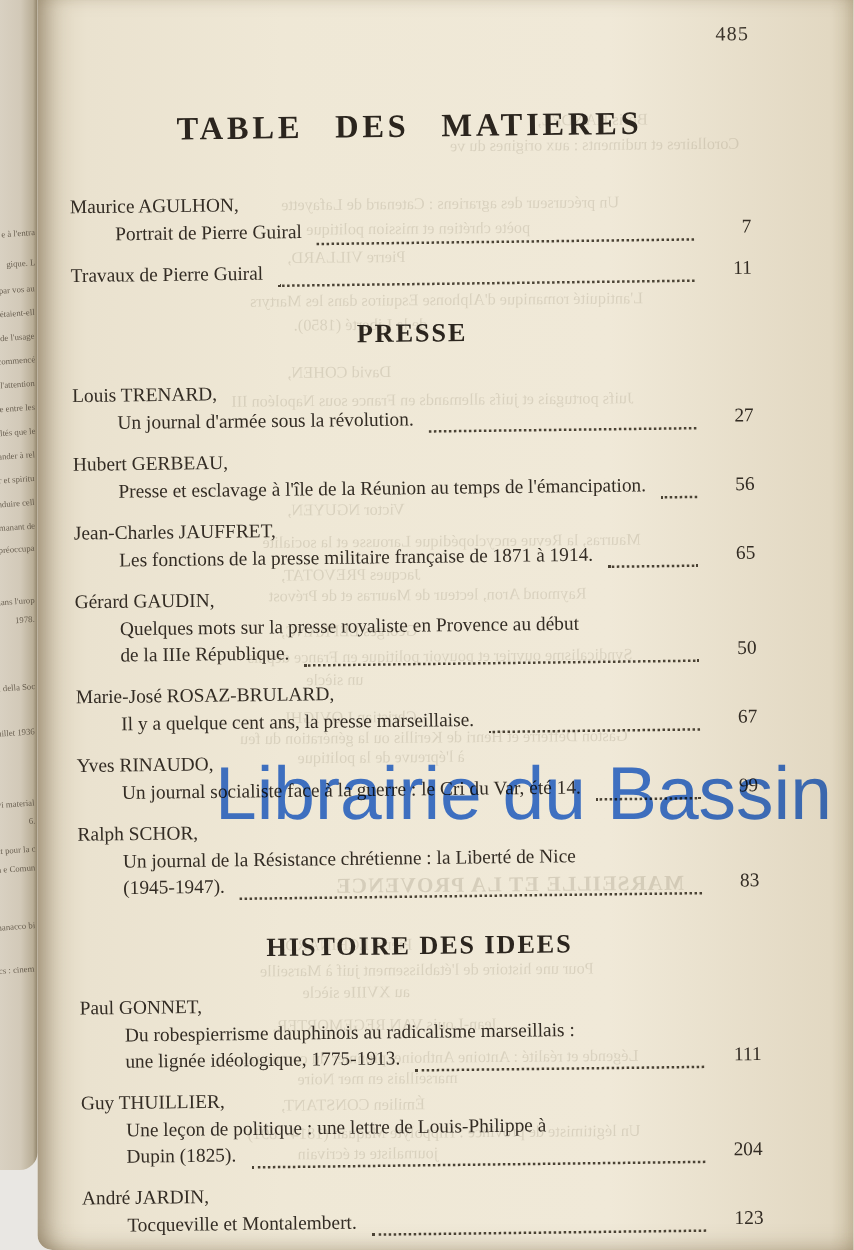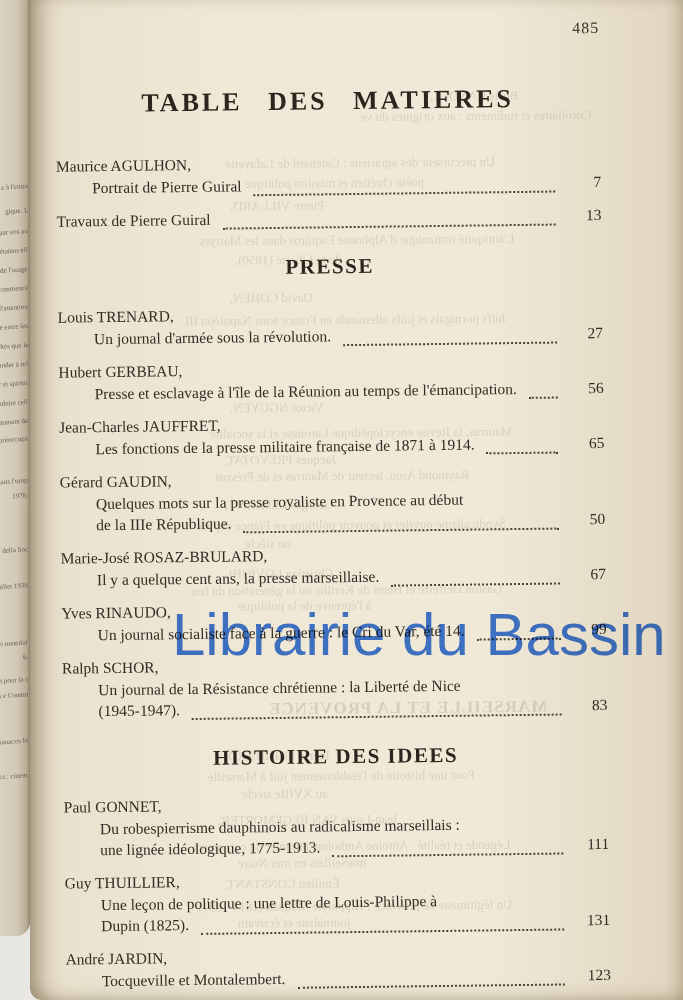--- a/index.html
+++ b/index.html
@@ -152,21 +152,21 @@
           <div class="title-line indent">
             <span class="tl-text">Portrait de Pierre Guiral</span>
             <span class="leader"></span>
             <span class="pnum">7</span>
           </div>
         </div>
         <div class="entry">
           <div class="title-line">
             <span class="tl-text">Travaux de Pierre Guiral</span>
             <span class="leader"></span>
-            <span class="pnum">13</span>
+            <span class="pnum">11</span>
           </div>
         </div>
         <div class="section-heading">PRESSE</div>
         <div class="entry">
           <div class="author">Louis TRENARD,</div>
           <div class="title-line indent">
             <span class="tl-text">Un journal d'armée sous la révolution.</span>
             <span class="leader"></span>
             <span class="pnum">27</span>
           </div>
@@ -238,21 +238,21 @@
           </div>
         </div>
         <div class="entry">
           <div class="author">Guy THUILLIER,</div>
           <div class="title-line indent">
             <span class="tl-text">Une leçon de politique : une lettre de Louis-Philippe à</span>
           </div>
           <div class="title-line indent">
             <span class="tl-text">Dupin (1825).</span>
             <span class="leader"></span>
-            <span class="pnum">131</span>
+            <span class="pnum">204</span>
           </div>
         </div>
         <div class="entry">
           <div class="author">André JARDIN,</div>
           <div class="title-line indent">
             <span class="tl-text">Tocqueville et Montalembert.</span>
             <span class="leader"></span>
             <span class="pnum">123</span>
           </div>
         </div>

